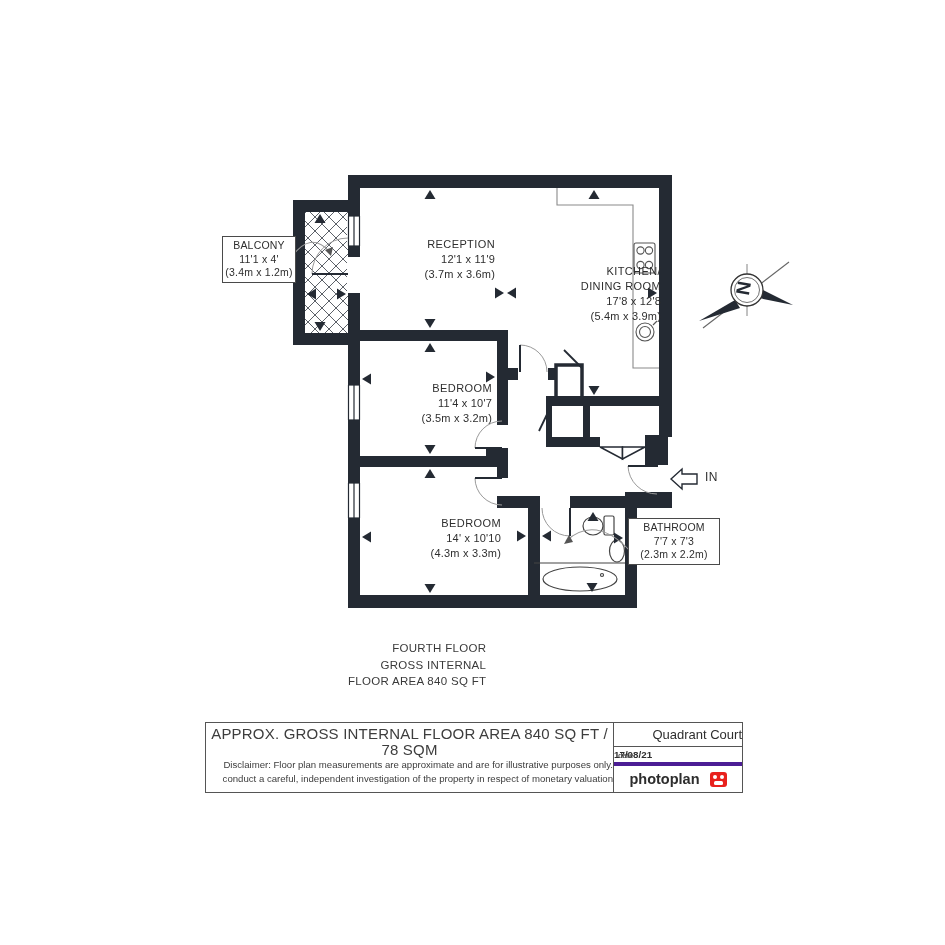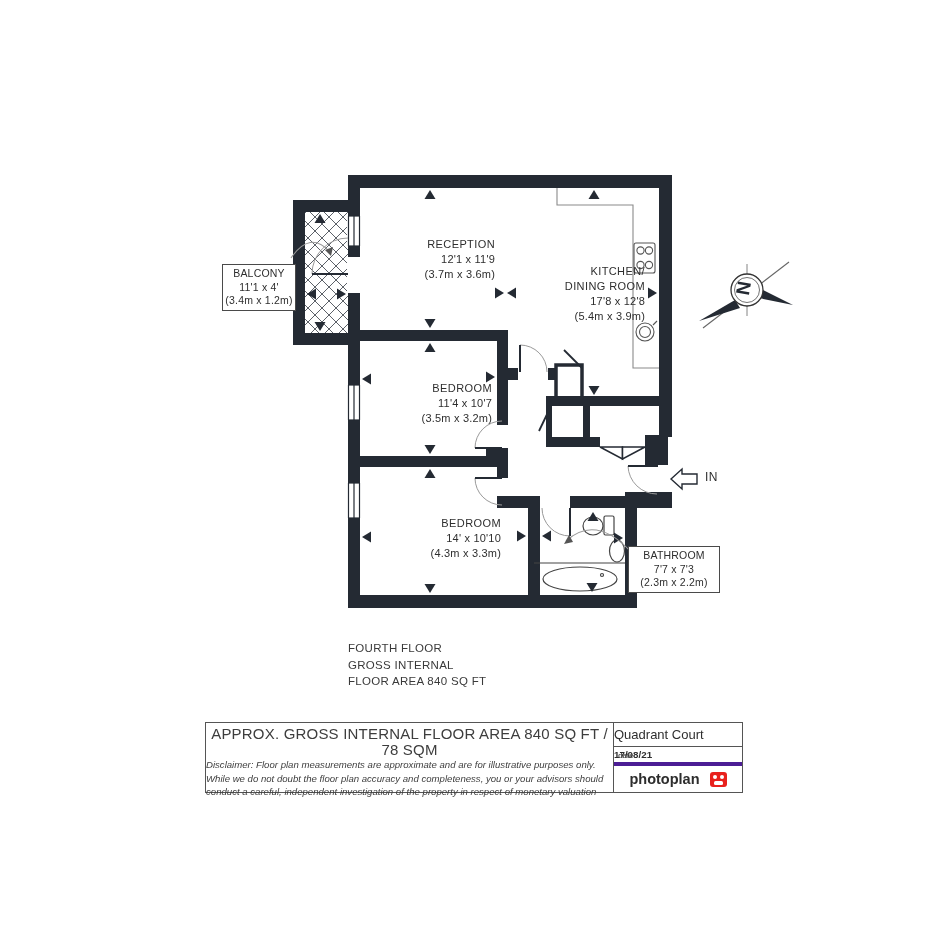--- a/index.html
+++ b/index.html
@@ -5,35 +5,35 @@
   html,body{margin:0;padding:0;background:#ffffff;}
   body{width:945px;height:945px;position:relative;overflow:hidden;
        font-family:"Liberation Sans","DejaVu Sans",sans-serif;color:#2f2f2f;}
   svg{position:absolute;left:0;top:0;}
   
   .room-label{position:absolute;text-align:right;color:#2e2e2e;font-size:11px;
               line-height:15px;letter-spacing:.4px;}
   .room-label .dim{letter-spacing:.2px;}
   .boxed-label{position:absolute;text-align:center;color:#2e2e2e;font-size:10.5px;
                line-height:13.5px;border:1px solid #4a4a4a;background:#fff;
-               padding:2px 1px;letter-spacing:.2px;margin-top:28px;}
+               padding:2px 1px;letter-spacing:.2px;}
   .floor-summary{position:absolute;left:348px;top:640px;font-size:11.5px;
-                 line-height:16.5px;color:#3a3a3a;letter-spacing:.3px;}
+                 line-height:16.5px;color:#3a3a3a;letter-spacing:.3px;text-align:right;}
   .in-label{position:absolute;left:697px;top:470px;font-size:12px;color:#2e2e2e;
             letter-spacing:.5px;padding-left:8px;}
   .compass-n{position:absolute;left:736px;top:277px;font-size:19px;font-weight:bold;
              color:#242a33;transform:rotate(100deg);}
   
   .bottom-bar{position:absolute;left:205px;top:722px;width:536px;height:69px;
               border:1px solid #555;display:flex;background:#fff;}
   .bb-left{flex:1;padding-top:3px;}
   .bb-title{text-align:center;font-size:15px;color:#3d3d3d;line-height:16px;letter-spacing:.2px;}
-  .bb-disc{text-align:left;font-size:9.6px;color:#3d3d3d;line-height:13.5px;font-style:italic;}
+  .bb-disc{text-align:right;font-size:9.6px;color:#3d3d3d;line-height:13.5px;}
   .bb-right{width:128px;border-left:1px solid #555;display:flex;flex-direction:column;}
-  .bb-name{height:23px;line-height:23px;text-align:left;font-size:13px;color:#2e2e2e;
+  .bb-name{height:23px;line-height:23px;text-align:right;font-size:13px;color:#2e2e2e;
            border-bottom:1px solid #555;}
   .bb-date{height:15px;border-bottom:4px solid #4c1d95;position:relative;font-weight:bold;}
   .bb-date .dlabel{position:absolute;left:4px;top:4px;font-size:7.5px;color:#555;}
   .bb-date .dvalue{display:block;font-size:9.8px;line-height:15px;color:#2e2e2e;}
   .bb-logo{flex:1;display:flex;align-items:center;justify-content:center;gap:10px;}
   .brand-text{font-size:14.5px;font-weight:bold;color:#2d2d2d;letter-spacing:0;}
   .brand-icon{display:inline-block;width:17px;height:15px;background:#e8211d;
               border-radius:3px;position:relative;}
   .brand-icon i{position:absolute;width:4px;height:4px;background:#fff;border-radius:50%;top:3px;}
   .brand-icon i.l{left:3px;} .brand-icon i.r{right:3px;}
@@ -219,21 +219,21 @@
     <circle cx="50" cy="42" r="12.5" fill="none" stroke="#333" stroke-width="0.7"></circle>
   </g>
 </svg>
 
 <div class="room-label" style="left:370px;top:237px;width:125px;">
   <div>RECEPTION</div>
   <div class="dim">12'1 x 11'9</div>
   <div class="dim">(3.7m x 3.6m)</div>
 </div>
 
-<div class="room-label" style="left:525px;top:264px;width:120px;">
+<div class="room-label" style="left:541px;top:264px;width:120px;">
   <div>KITCHEN/</div>
   <div>DINING ROOM</div>
   <div class="dim">17'8 x 12'8</div>
   <div class="dim">(5.4m x 3.9m)</div>
 </div>
 
 <div class="room-label" style="left:372px;top:381px;width:120px;">
   <div>BEDROOM</div>
   <div class="dim">11'4 x 10'7</div>
   <div class="dim">(3.5m x 3.2m)</div>
@@ -263,21 +263,20 @@
 <div class="floor-summary">
   <div>FOURTH FLOOR</div>
   <div>GROSS INTERNAL</div>
   <div>FLOOR AREA 840 SQ FT</div>
 </div>
 
 <div class="bottom-bar">
   <div class="bb-left">
     <div class="bb-title">APPROX. GROSS INTERNAL FLOOR AREA 840 SQ FT / 78 SQM</div>
     <div class="bb-disc">Disclaimer: Floor plan measurements are approximate and are for illustrative purposes only.</div>
-    <div class="bb-disc">While we do not doubt the floor plan accuracy and completeness, you or your advisors should</div>
     <div class="bb-disc">conduct a careful, independent investigation of the property in respect of monetary valuation</div>
   </div>
   <div class="bb-right">
     <div class="bb-name">Quadrant Court</div>
     <div class="bb-date">
       <span class="dlabel">date</span>
       <span class="dvalue">17/08/21</span>
     </div>
     <div class="bb-logo">
       <span class="brand-text">photoplan</span>

